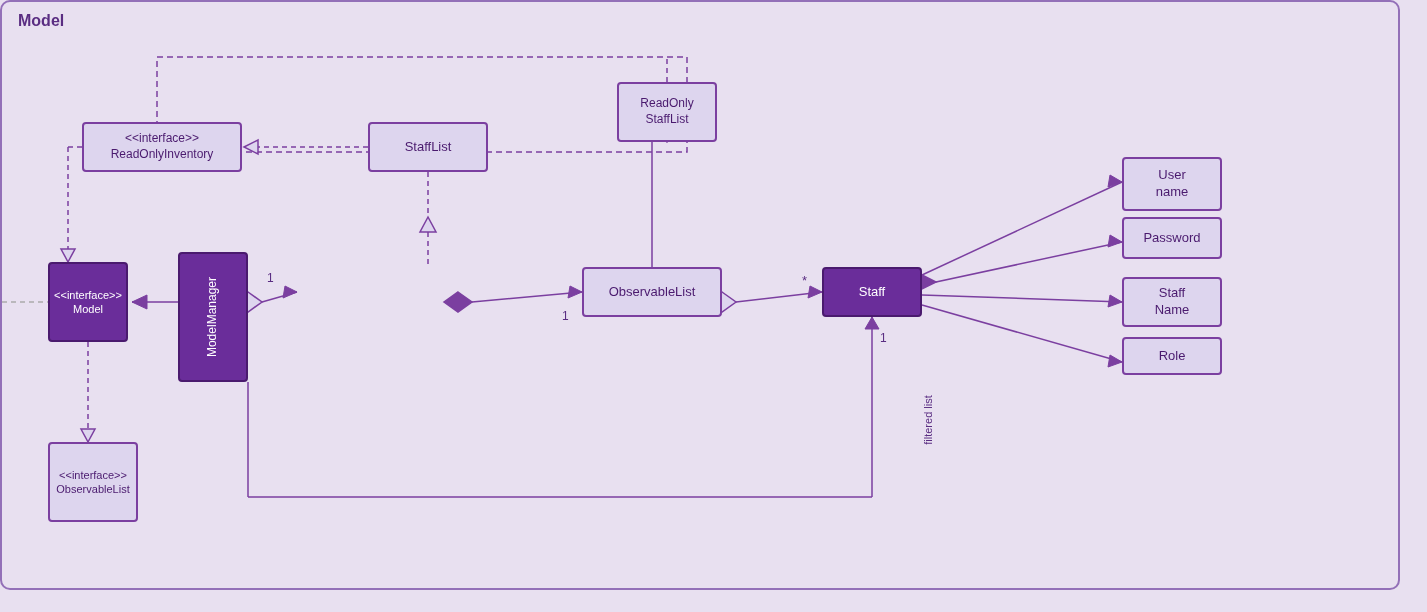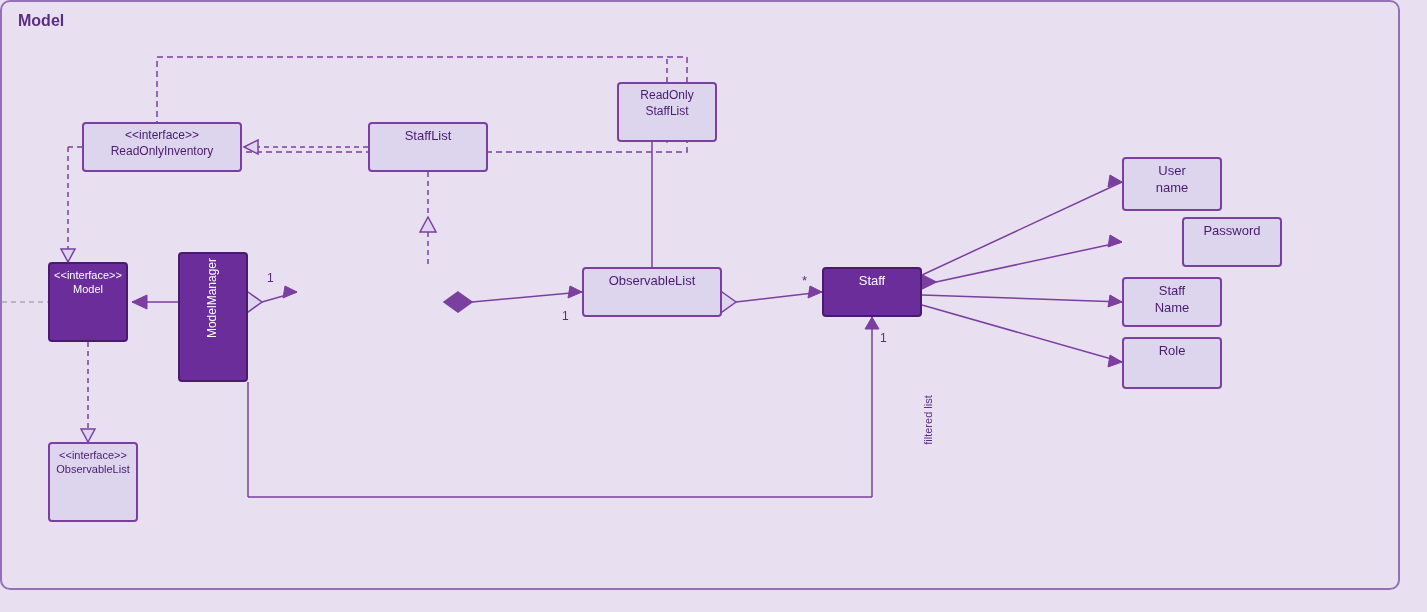--- a/index.html
+++ b/index.html
@@ -26,26 +26,26 @@
       font-weight: bold;
       color: #5a2d82;
     }
     
     .uml-box {
       position: absolute;
       border: 2px solid #7b3fa0;
       background: #ddd5ee;
       border-radius: 4px;
       display: flex;
-      align-items: flex-start;
+      align-items: center;
       justify-content: center;
       text-align: center;
       font-size: 13px;
       color: #4a1a6e;
-      padding: 4px 8px;
+      padding: 14px 8px;
       line-height: 1.3;
     }
     .uml-box.dark {
       background: #6a2d9a;
       color: #fff;
       border-color: #4a1a6e;
     }
     
     .svg-overlay {
       position: absolute;
@@ -169,29 +169,29 @@
   </div>
 
   <div class="uml-box dark" style="left:820px; top:265px; width:100px; height:50px;">
     <span>Staff</span>
   </div>
 
   <div class="uml-box" style="left:1120px; top:155px; width:100px; height:54px;">
     <span>User<br>name</span>
   </div>
 
-  <div class="uml-box" style="left:1180px; top:215px; width:100px; height:50px;">
+  <div class="uml-box" style="left:1120px; top:215px; width:100px; height:42px;">
     <span>Password</span>
   </div>
 
   <div class="uml-box" style="left:1120px; top:275px; width:100px; height:50px;">
     <span>Staff<br>Name</span>
   </div>
 
-  <div class="uml-box" style="left:1120px; top:335px; width:100px; height:52px;">
+  <div class="uml-box" style="left:1120px; top:335px; width:100px; height:38px;">
     <span>Role</span>
   </div>
 
   <div class="uml-box" style="left:46px; top:440px; width:90px; height:80px;">
     <span style="font-size:11px;">
       &lt;&lt;interface&gt;&gt;<br>ObservableList
     </span>
   </div>
 
 </div>

